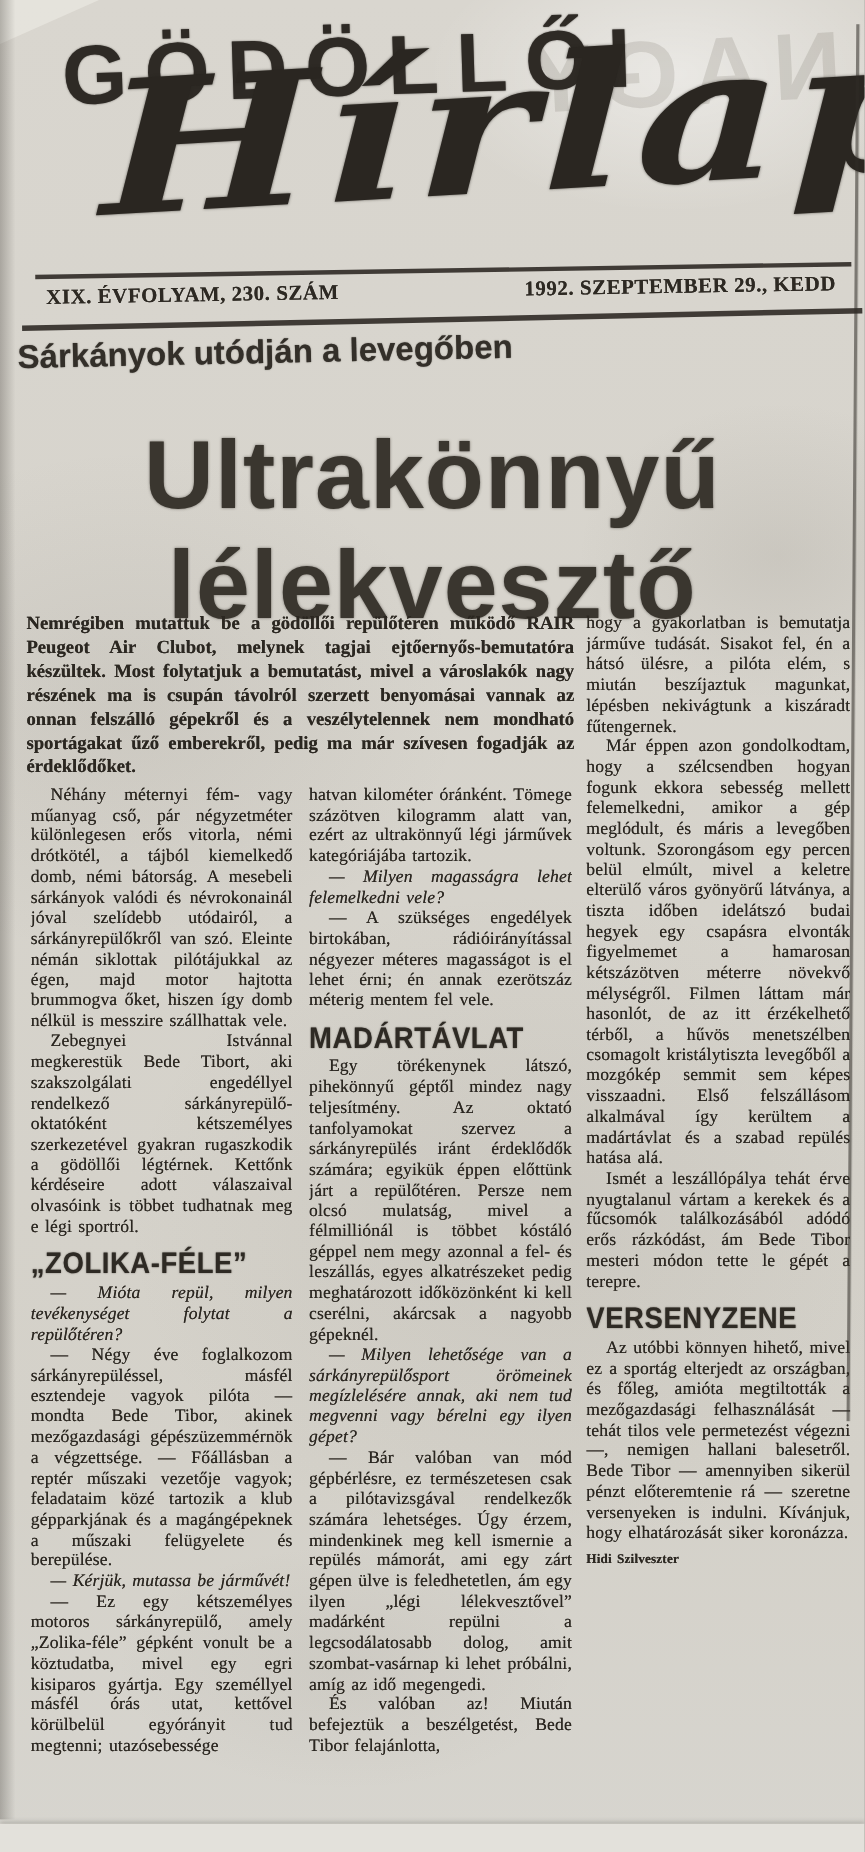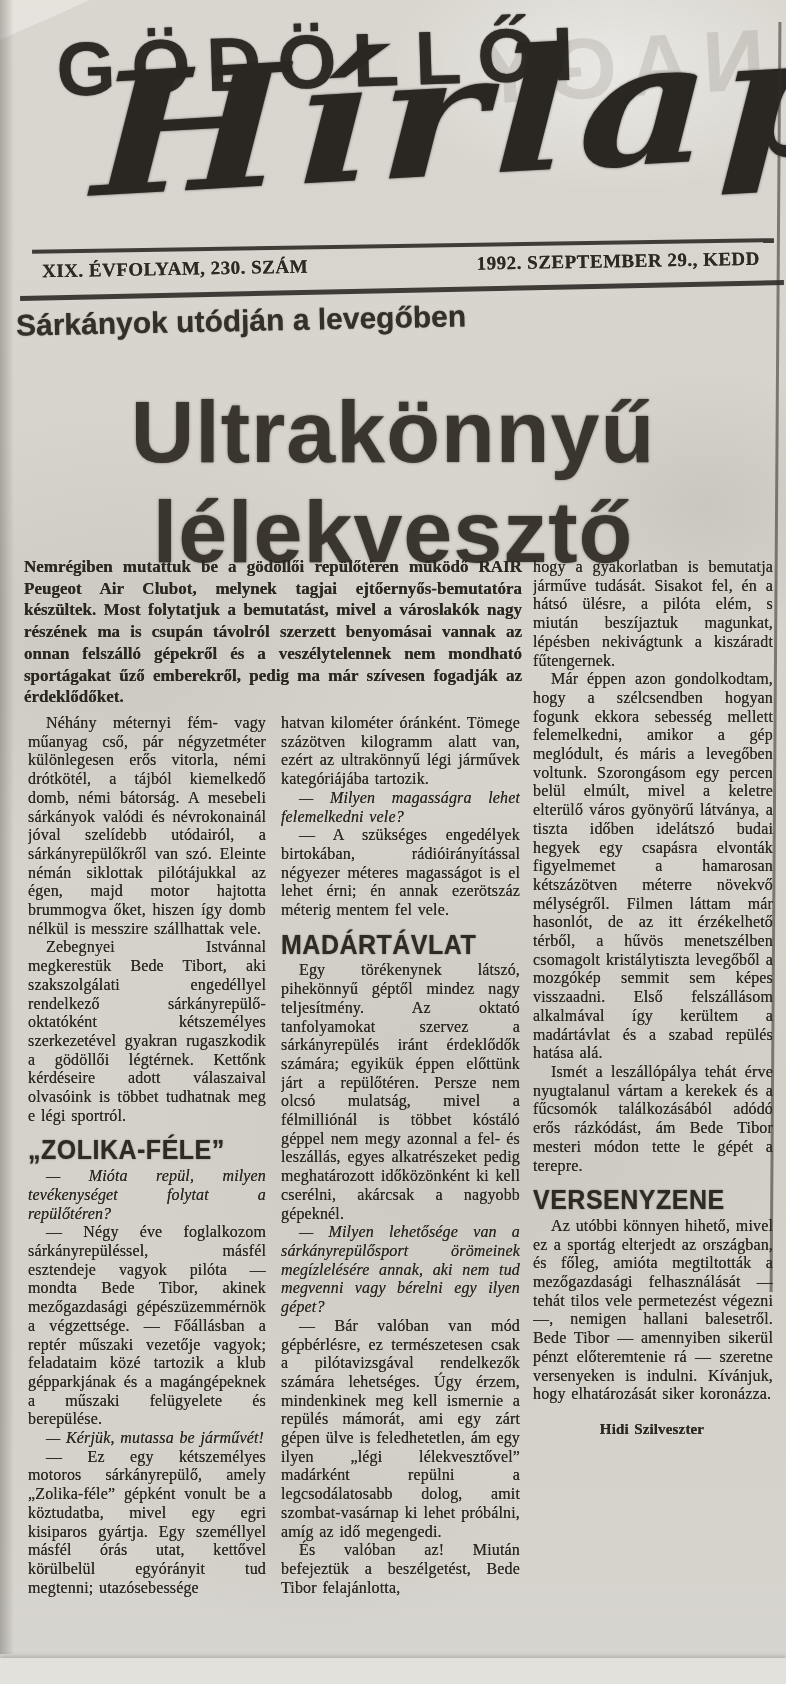--- a/index.html
+++ b/index.html
@@ -55,21 +55,21 @@
     letter-spacing:0.15px;word-spacing:1.5px;overflow:hidden;}
   .col-1{top:714px;left:28px;width:238px;height:948px;}
   .col-2{top:714px;left:281px;width:239px;height:948px;}
   .col-3{top:558px;left:533px;width:240px;height:1122px;}
   .col p{margin:0;text-indent:18px;}
   .col p.cont{text-indent:0;}
   .col p.it{font-style:italic;}
   .col h3{margin:15px 0 8px 0;font-family:"Liberation Sans",sans-serif;font-weight:bold;
     font-size:25px;letter-spacing:0.5px;color:#2e2a24;transform:scaleY(1.08);transform-origin:left;
     text-shadow:0 0 1.4px rgba(46,42,36,0.7);}
-  .byline{margin-top:16px;font-weight:bold;font-size:15px;text-align:center;padding-right:2px;color:#2b2721;}
+  .byline{margin-top:4px;font-weight:bold;font-size:12px;text-align:left;padding-right:2px;color:#2b2721;}
 </style>
 </head>
 <body>
 
 <div class="page">
   <div class="corner-fold"></div>
   <div class="ghost">NAGY</div>
 
   <div class="mast-title">GÖDÖLLŐI</div>
   <div class="mast-script">Hírlap</div>

